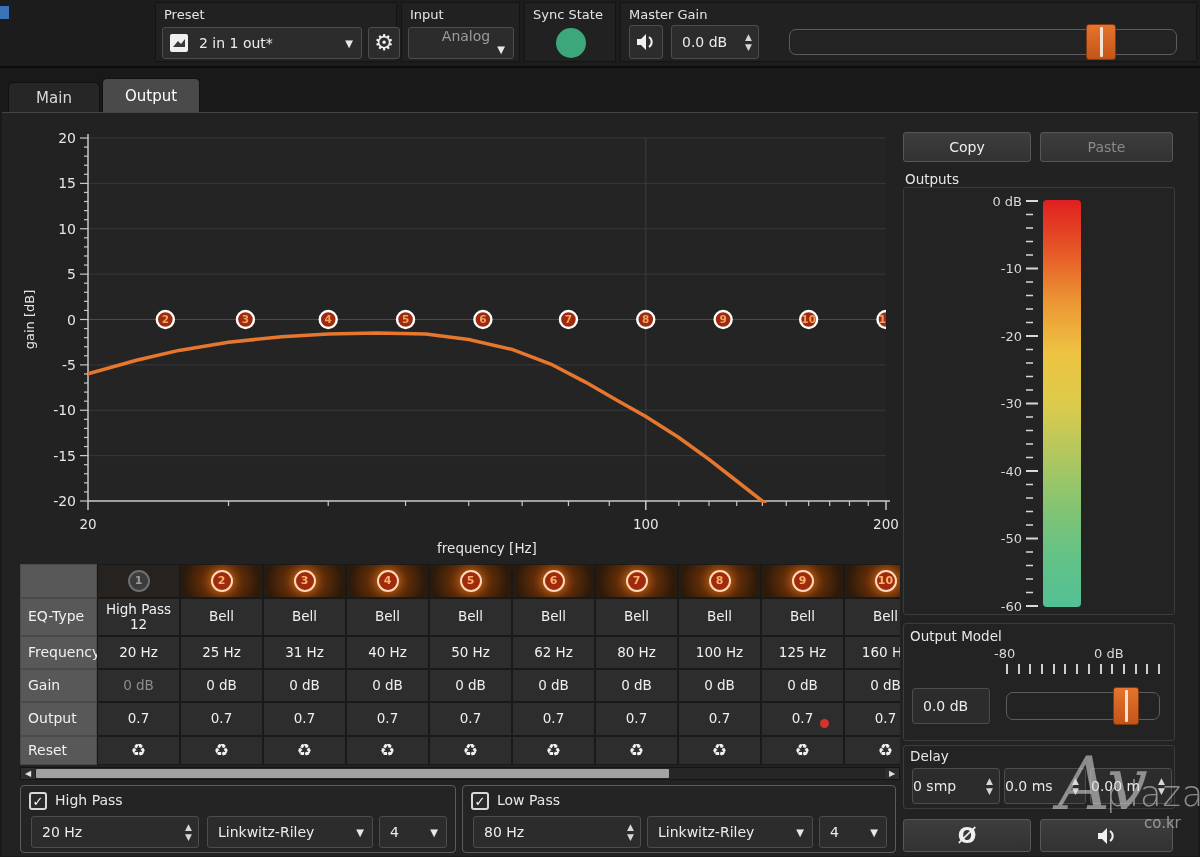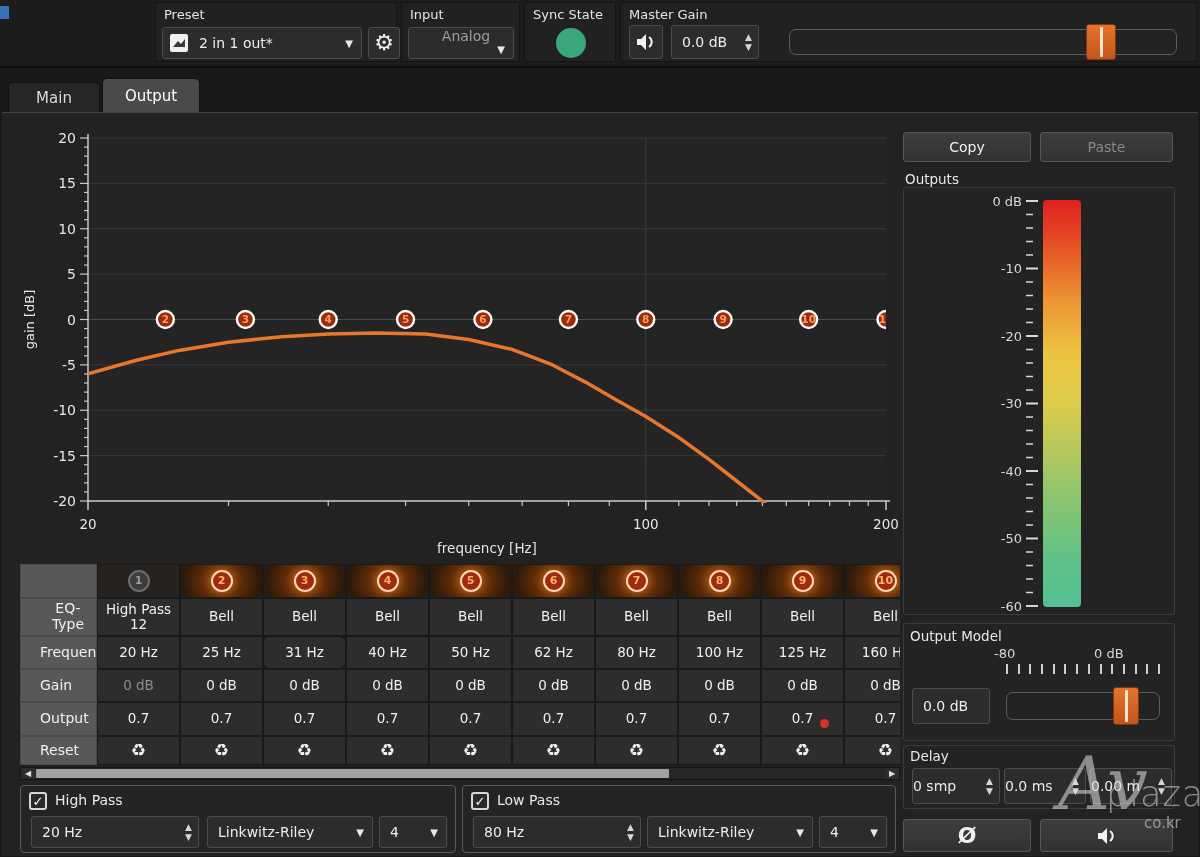--- a/index.html
+++ b/index.html
@@ -31,21 +31,21 @@
   .tab-main{left:8px;top:82px;width:92px;height:30px;background:#262626;color:#d8d8d8;}
   .tab-output{left:102px;top:78px;width:98px;height:35px;background:#4a4a4a;color:#ffffff;}
   .content{position:absolute;left:2px;top:112px;width:1196px;height:743px;background:#222222;border-top:1px solid #454545;}
   
   #graph{position:absolute;left:18px;top:4px;}
   
   .eq-table{position:absolute;left:18px;top:451px;width:880px;height:201px;overflow:hidden;display:flex;background:#1c1c1c;}
   .eq-col{flex:none;display:flex;flex-direction:column;}
   .eq-cell{box-sizing:border-box;border:1px solid #191919;background:#2d2d2d;display:flex;align-items:center;
            justify-content:center;font-size:13.5px;color:#f0f0f0;text-align:center;line-height:1.12;position:relative;}
-  .eq-labelcol .eq-cell{background:#585858;justify-content:flex-start;padding-left:19px;font-size:14px;border-color:#4a4a4a;}
+  .eq-labelcol .eq-cell{background:#585858;justify-content:flex-start;padding-left:7px;font-size:14px;border-color:#4a4a4a;}
   .eq-head{background:#262220;}
   .eq-head.glow{background:radial-gradient(60% 130% at 50% 50%, #8d4410 0%, #5a2a08 45%, #2c1a0a 78%, #231d18 100%);}
   .band-circle{width:22px;height:22px;border-radius:50%;box-sizing:border-box;display:flex;align-items:center;justify-content:center;
                font-size:11px;font-weight:bold;}
   .band-circle.on{border:2px solid #ffd9b8;background:#9e2c0c;color:#ffb070;box-shadow:0 0 8px 2px rgba(240,120,30,.55);}
   .band-circle.off{border:2px solid #6e6e6e;background:#3c3c3c;color:#9a9a9a;}
   .muted{color:#8d8d8d;}
   .red-dot{position:absolute;right:14px;bottom:7px;width:9px;height:9px;border-radius:50%;background:#d63227;}
   .recycle{font-size:17px;color:#f2f2f2;}
   
@@ -327,21 +327,21 @@
             <span class="recycle">♻</span>
           </div>
         </div>
         <div class="eq-col" style="width: 83px;">
           <div class="eq-cell eq-head glow" style="height: 34px;">
             <div class="band-circle on">3</div>
           </div>
           <div class="eq-cell" style="height: 38px; padding: 0px 3px;">
             <span>Bell</span>
           </div>
-          <div class="eq-cell" style="height: 33px; border-radius: 7px;">
+          <div class="eq-cell" style="height: 33px;">
             <span>31 Hz</span>
           </div>
           <div class="eq-cell" style="height: 33px;">
             <span>0 dB</span>
           </div>
           <div class="eq-cell" style="height: 34px;">
             <span>0.7</span>
           </div>
           <div class="eq-cell" style="height: 29px;">
             <span class="recycle">♻</span>

